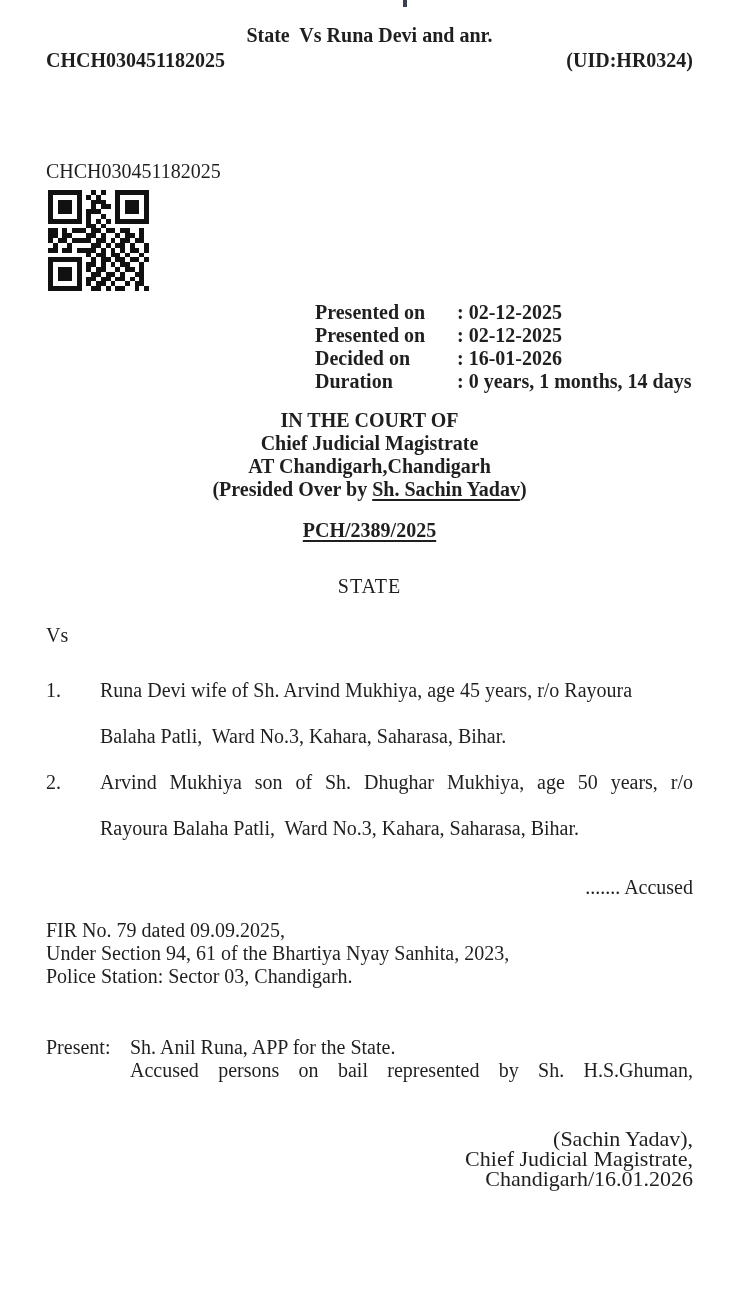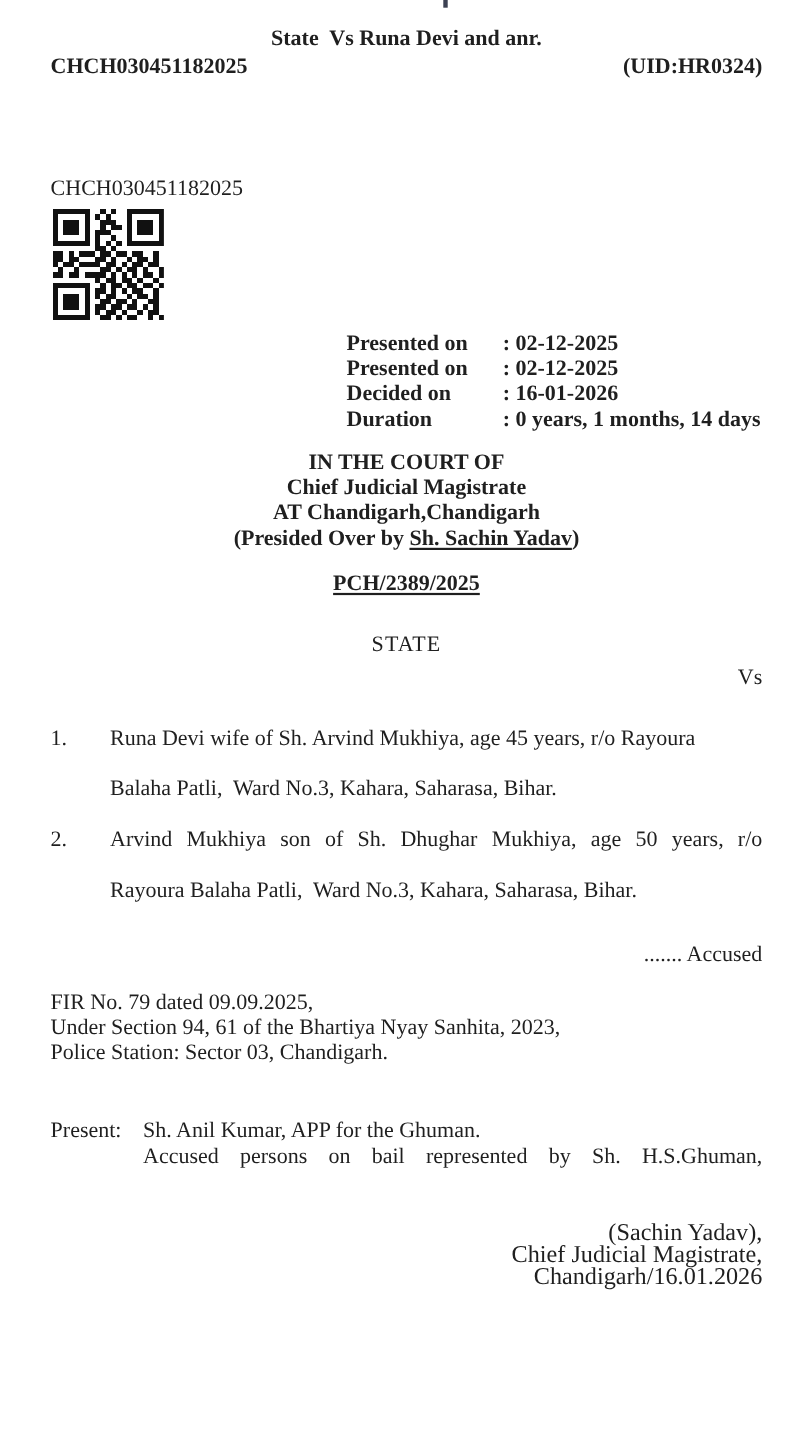--- a/index.html
+++ b/index.html
@@ -41,21 +41,21 @@
   .dates .row { display: flex; }
   .dates .label { width: 142px; flex: 0 0 142px; }
   .dates .value { flex: 1; }
 
   .court { margin-top: 16px; line-height: 23px; text-align: center; font-weight: bold; }
   .underlined { text-decoration: underline; text-decoration-thickness: 2px; text-underline-offset: 3px; }
   .case-no { margin-top: 18px; line-height: 23px; text-align: center; font-weight: bold; }
   .case-no span { text-decoration: underline; text-decoration-thickness: 2px; text-underline-offset: 3px; }
 
   .state-line { margin-top: 33px; line-height: 23px; text-align: center; letter-spacing: 1px; }
-  .vs-line { margin-top: 7px; line-height: 23px; text-align: right; }
+  .vs-line { margin-top: 26px; line-height: 23px; text-align: left; }
 
   .accused-list { margin-top: 20px; }
   .accused-item { display: flex; line-height: 46px; }
   .accused-item .num { width: 54px; flex: 0 0 54px; }
   .accused-item .body { flex: 1; }
   .stretch { text-align: justify; text-align-last: justify; }
 
   .accused-label { margin-top: 24px; line-height: 24px; text-align: right; }
 
   .fir { margin-top: 20px; line-height: 23px; }
@@ -380,21 +380,21 @@
 
   <div class="fir">
     <div>FIR No. 79 dated 09.09.2025,</div>
     <div>Under Section 94, 61 of the Bhartiya Nyay Sanhita, 2023,</div>
     <div>Police Station: Sector 03, Chandigarh.</div>
   </div>
 
   <div class="present">
     <span class="label">Present:</span>
     <span class="body">
-      <span style="display:block">Sh. Anil Kumar, APP for the Ghuman.</span>
+      <span style="display:block">Sh. Anil Runa, APP for the State.</span>
       <span style="display:block" class="stretch">Accused persons on bail represented by Sh. H.S.Ghuman,</span>
     </span>
   </div>
 
 
   <div class="signature">
     <div>(Sachin Yadav),</div>
     <div>Chief Judicial Magistrate,</div>
     <div>Chandigarh/16.01.2026</div>
   </div>

